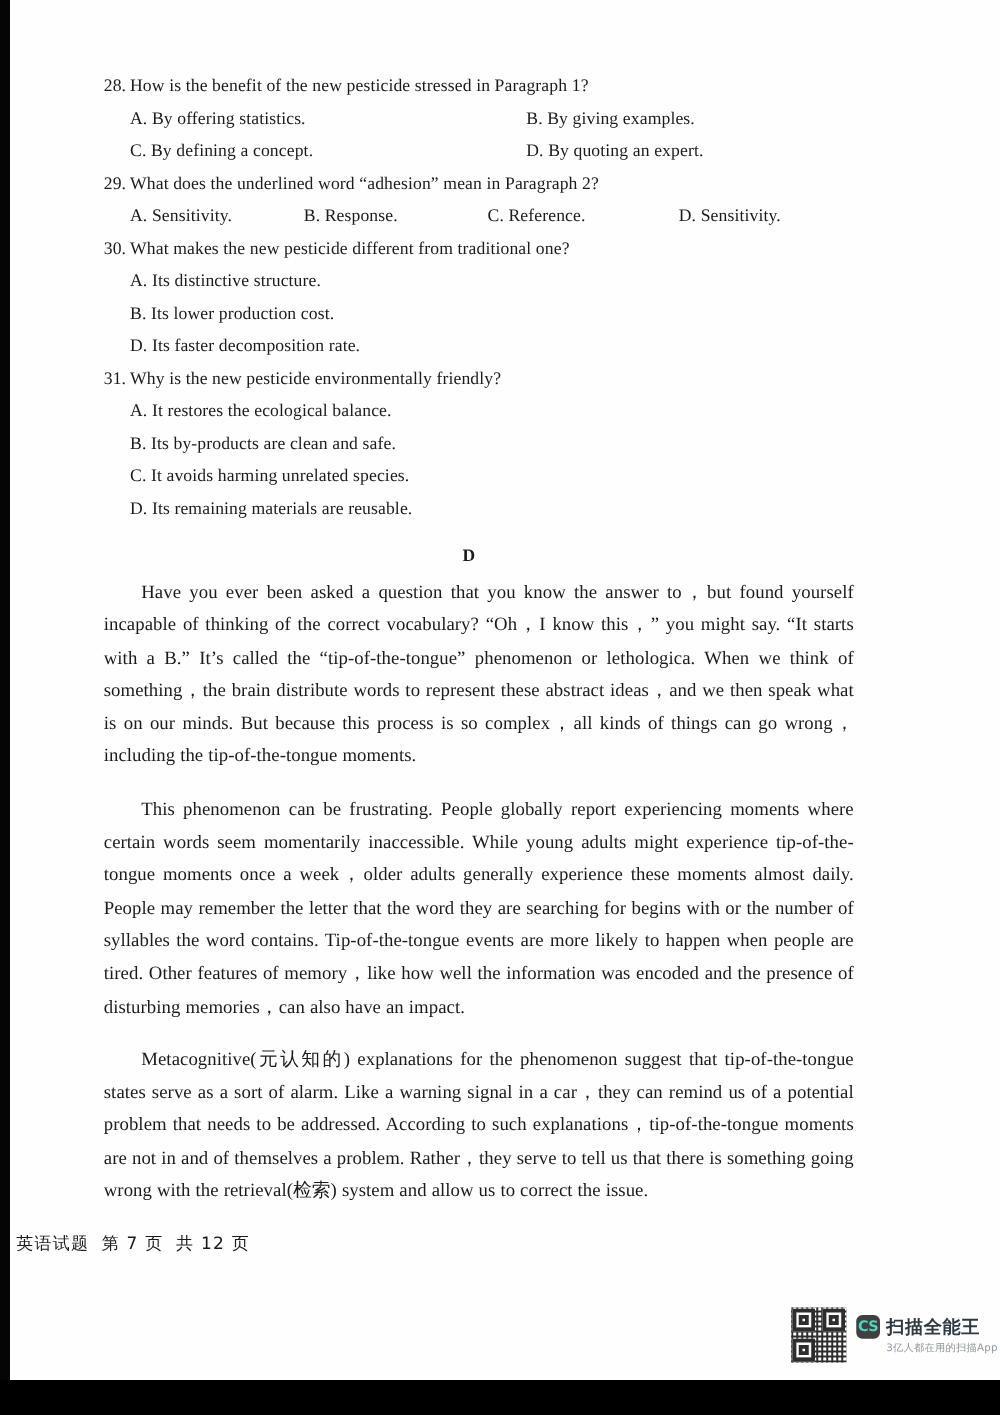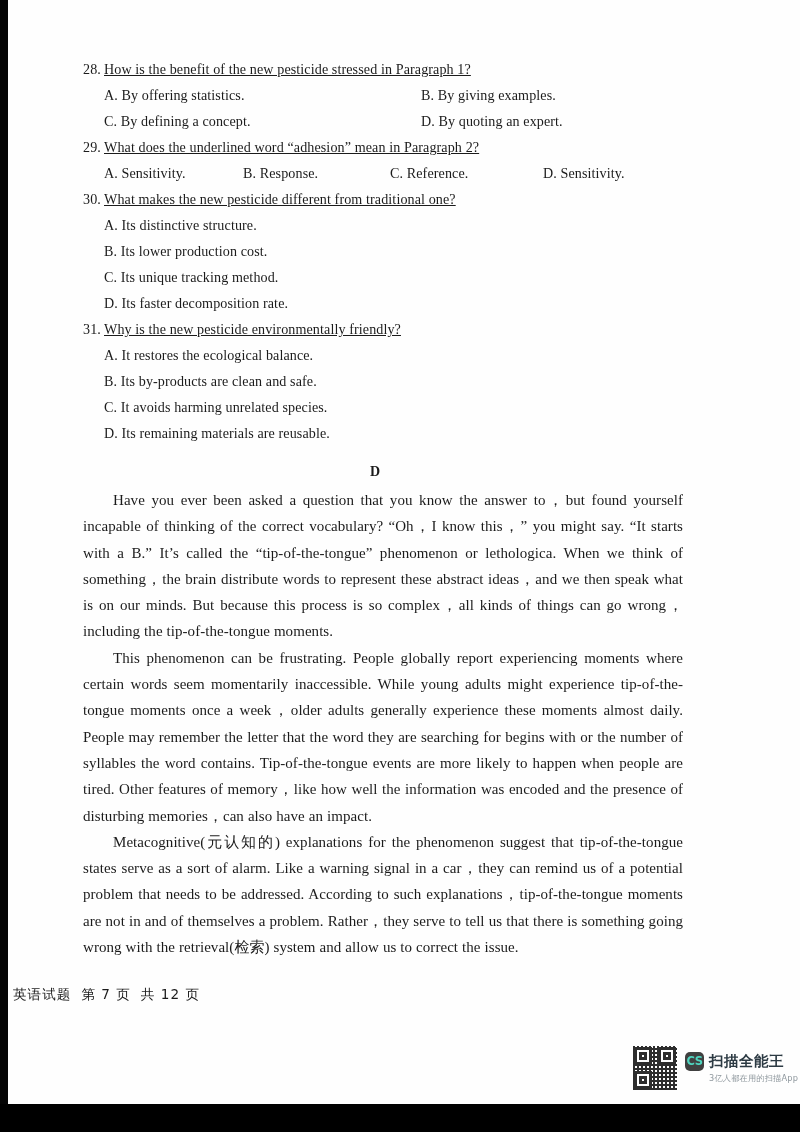--- a/index.html
+++ b/index.html
@@ -42,21 +42,20 @@
   #content {
     position: absolute;
     left: 83px;
     top: 56px;
     width: 600px;
   }
 
   
   .question-block {
     margin-bottom: 0;
-    text-decoration: underline;
   }
   .q-stem {
     font-size: 14.1px;
     line-height: 26px;
     white-space: nowrap;
     letter-spacing: .1px;
   }
   .q-num {
     display: inline-block;
     min-width: 21px;
@@ -98,21 +97,21 @@
   .para {
     font-size: 15px;
     line-height: 26.3px;
     text-align: justify;
     text-align-last: left;
     text-indent: 30px;
     margin: 0;
     letter-spacing: .05px;
     word-spacing: .2px;
   }
-  .para + .para { margin-top: 0; }
+  .para + .para { margin-top: 16px; }
 
   
   #page-footer {
     position: absolute;
     left: 8px;
     top: 986px;
     width: 792px;
     text-align: left;
     font-size: 13.6px;
     font-family: "DejaVu Sans", "Liberation Sans", sans-serif;
@@ -233,23 +232,20 @@
     <div class="q-stem">
       <span class="q-num">30.</span><span>What makes the new pesticide different from traditional one?</span>
     </div>
     <div class="opt-row cols1">
       <span class="opt c0">A. Its distinctive structure.</span>
     </div>
     <div class="opt-row cols1">
       <span class="opt c0">B. Its lower production cost.</span>
     </div>
     <div class="opt-row cols1">
-      <span class="opt c0">C. Its unique tracking method.</span>
-    </div>
-    <div class="opt-row cols1">
       <span class="opt c0">D. Its faster decomposition rate.</span>
     </div>
   </div>
 
   <div class="question-block">
     <div class="q-stem">
       <span class="q-num">31.</span><span>Why is the new pesticide environmentally friendly?</span>
     </div>
     <div class="opt-row cols1">
       <span class="opt c0">A. It restores the ecological balance.</span>

